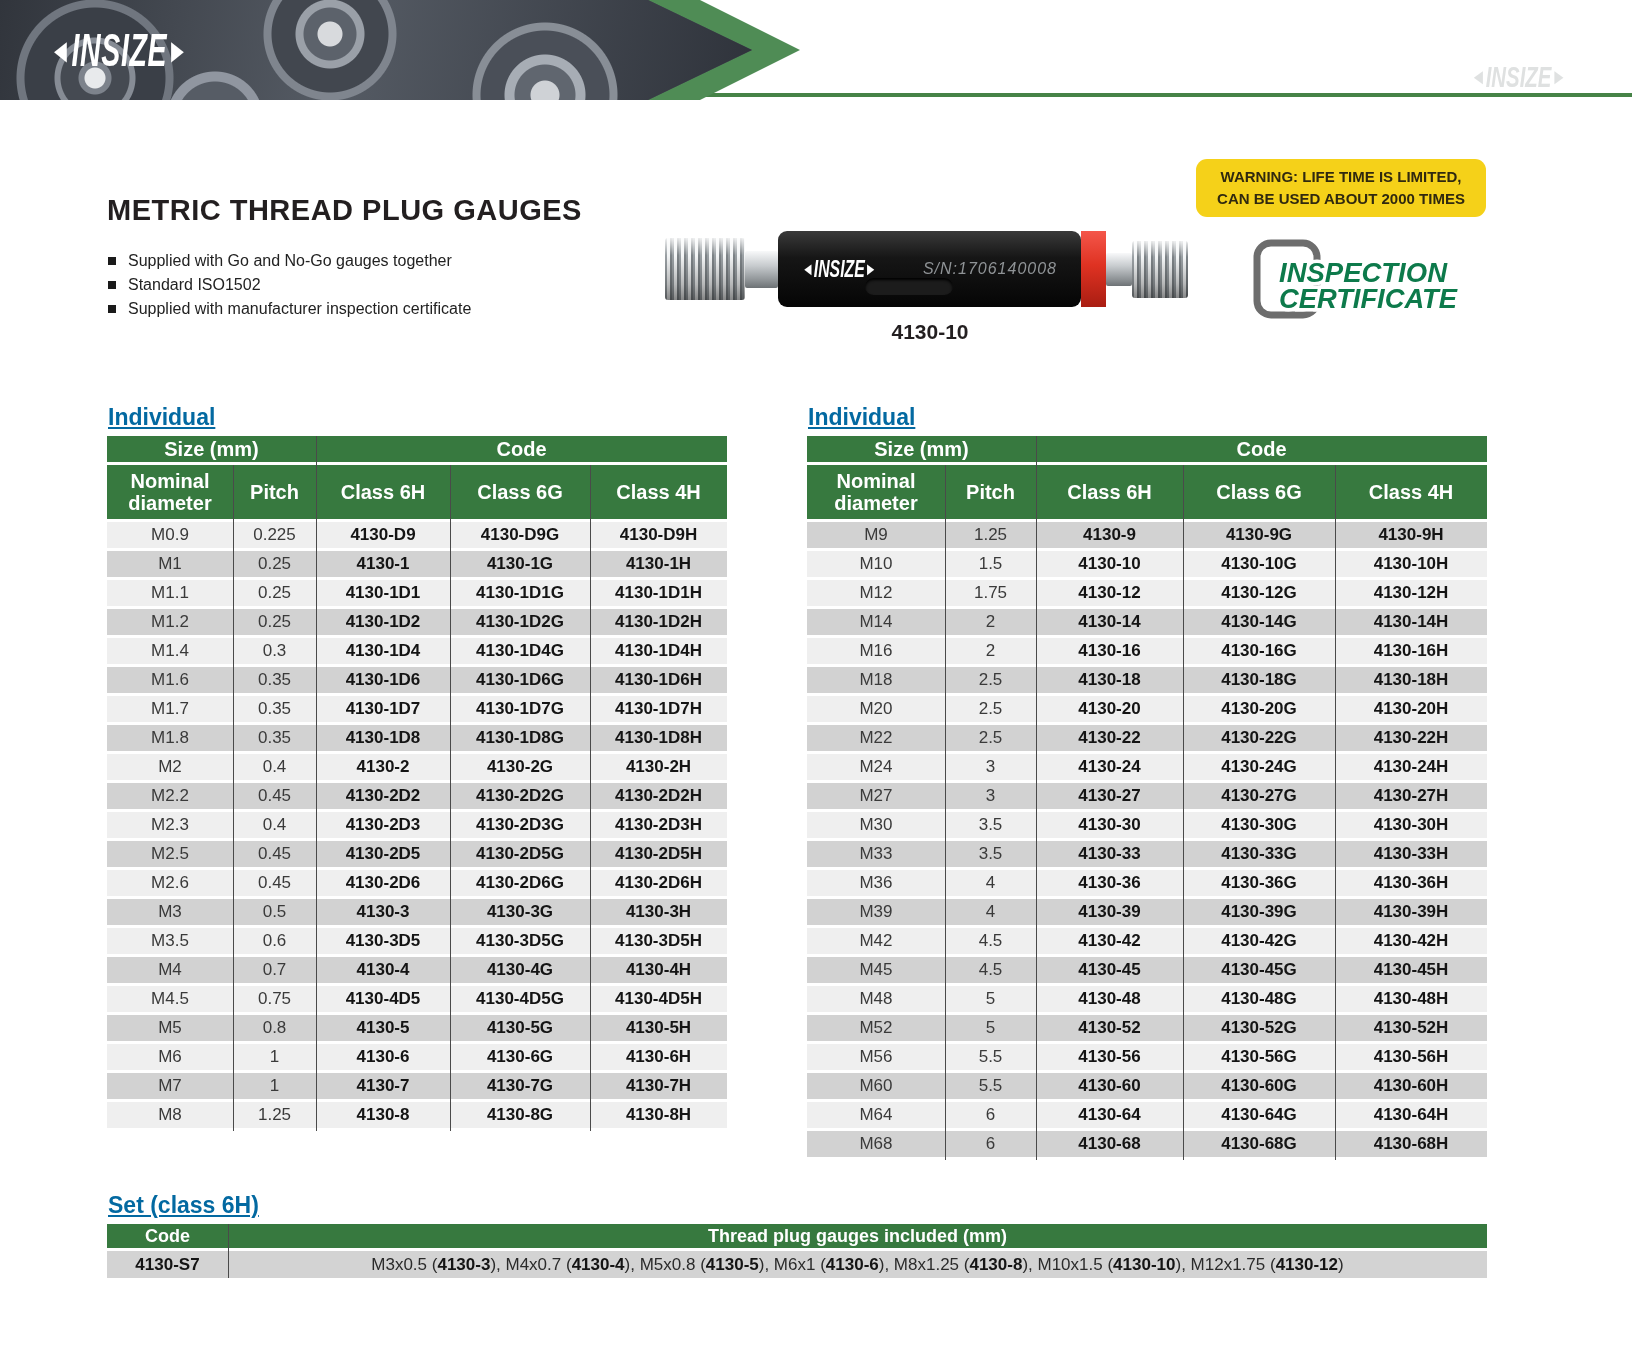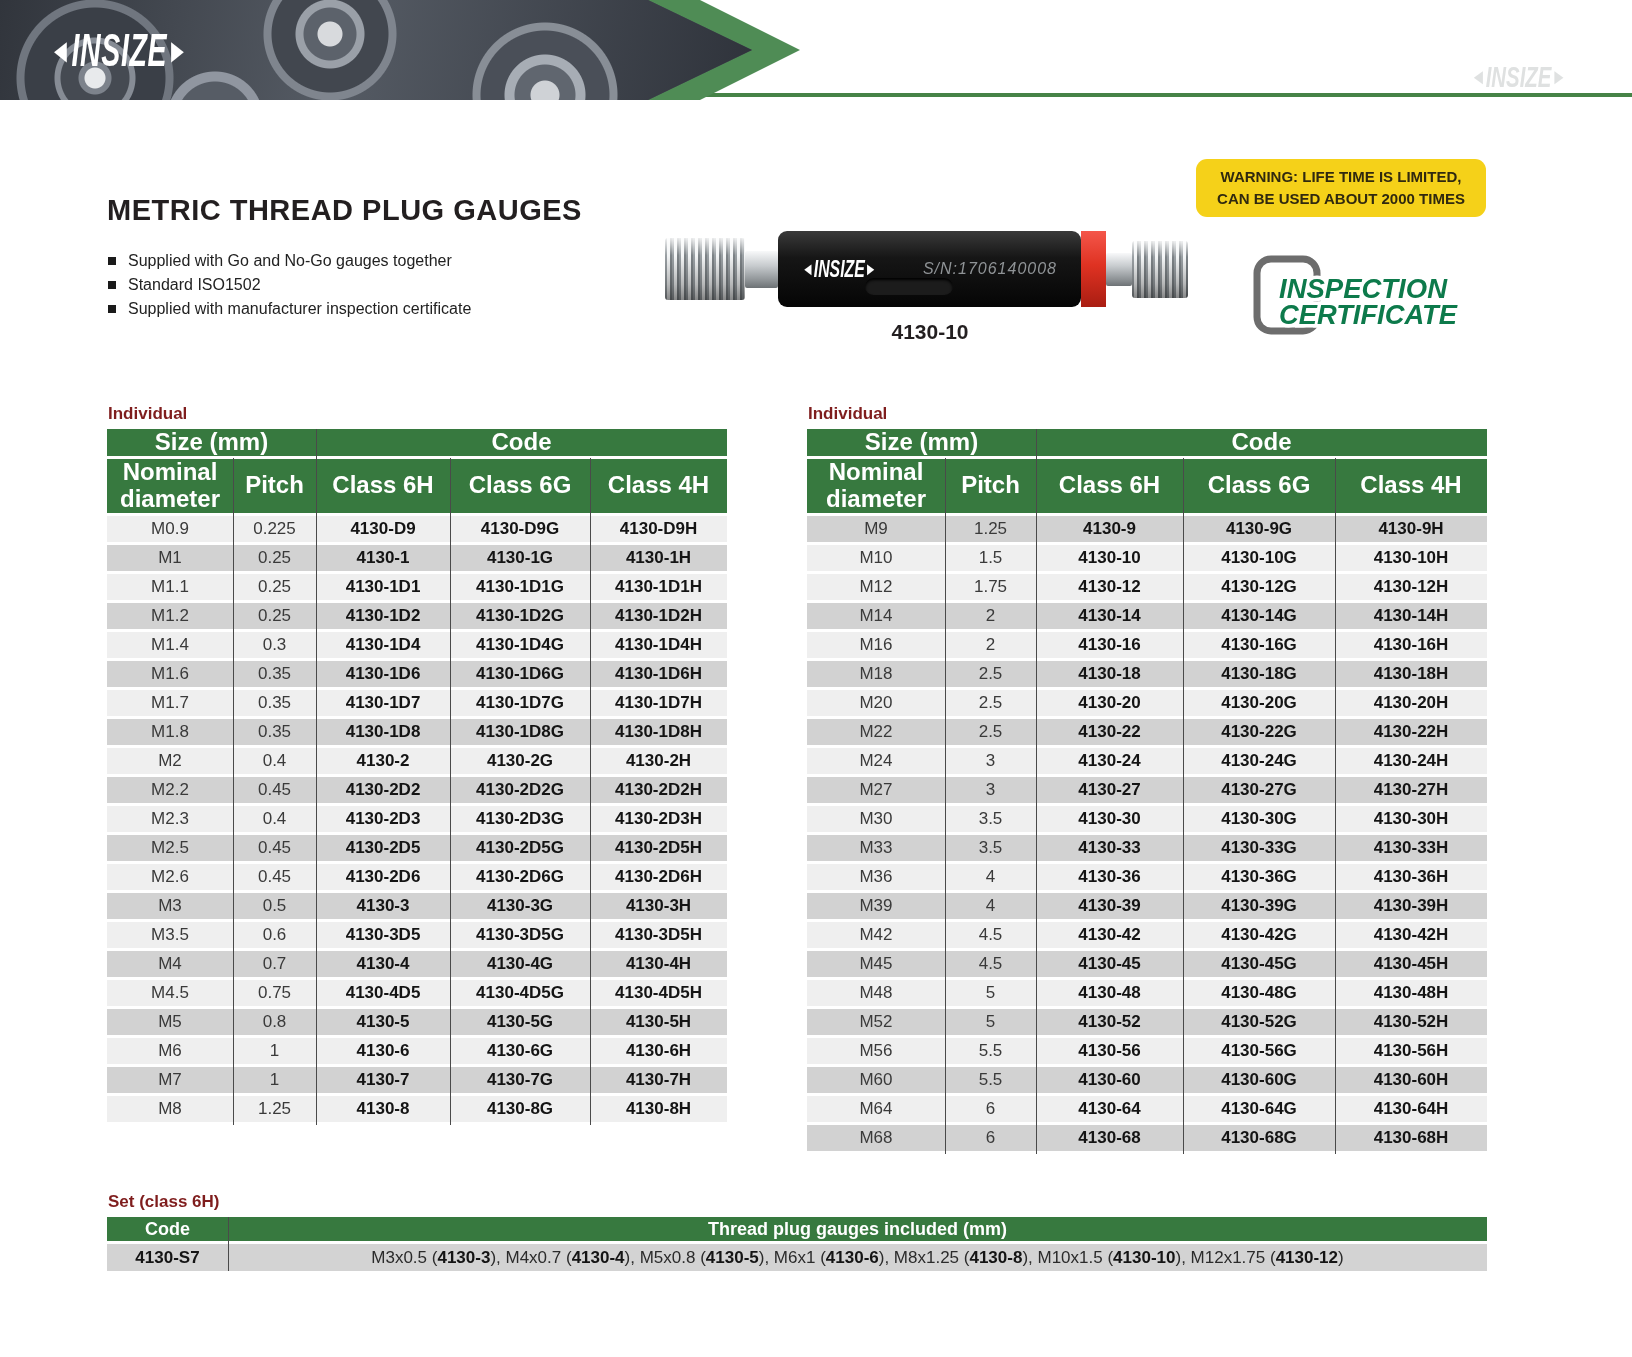--- a/index.html
+++ b/index.html
@@ -59,30 +59,30 @@
   #product .handle .arr{font-size:18px;}
   #product .serial{color:#8f9396;font-size:16px;font-style:italic;letter-spacing:1px;white-space:nowrap;}
   #product .notch{position:absolute;left:220px;top:52px;width:88px;height:17px;border-radius:9px;
         background:#1c1c1c;box-shadow:inset 0 2px 3px #000;}
   #product .red-band{position:absolute;left:436px;top:5px;width:25px;height:76px;
         background:linear-gradient(180deg,#f4564a 0,#df3222 45%,#a91d12 100%);}
   #product .caption{position:absolute;left:130px;top:94px;width:310px;text-align:center;
         font-size:21px;font-weight:800;color:#231f20;}
 
   
-  #cert{position:absolute;left:1252px;top:254px;}
+  #cert{position:absolute;left:1252px;top:238px;}
 
   
   .table-block{position:absolute;}
   .table-block.left{left:107px;top:404px;width:620px;}
   .table-block.right{left:807px;top:404px;width:680px;}
-  .section-label{font-size:17px;font-weight:800;color:#7f1d1d;margin:0 0 5px 1px;}
+  .section-label{font-size:23px;font-weight:800;color:#0369a1;margin:0 0 5px 1px;text-decoration:underline;}
   .gauge-wrap{position:relative;}
   table.gauge{border-collapse:separate;border-spacing:0;table-layout:fixed;width:100%;}
-  table.gauge th{background:#37793F;color:#fff;font-weight:800;font-size:24px;line-height:1.12;
+  table.gauge th{background:#37793F;color:#fff;font-weight:800;font-size:20px;line-height:1.12;
         border-bottom:3px solid #fff;padding:0;}
   table.gauge th.h1{height:26px;}
   table.gauge th.h2{height:54px;}
   table.gauge td{height:26px;border-bottom:3px solid #fff;text-align:center;font-size:17px;color:#3a3a3a;padding:0;}
   table.gauge td.code{font-weight:800;color:#141414;}
   tr.dark td{background:#D2D2D2;}
   tr.light td{background:#EFEFEF;}
   .vline{position:absolute;top:0;bottom:0;width:1px;background:#4a4a4a;}
   .vline.part{top:29px;}
 

